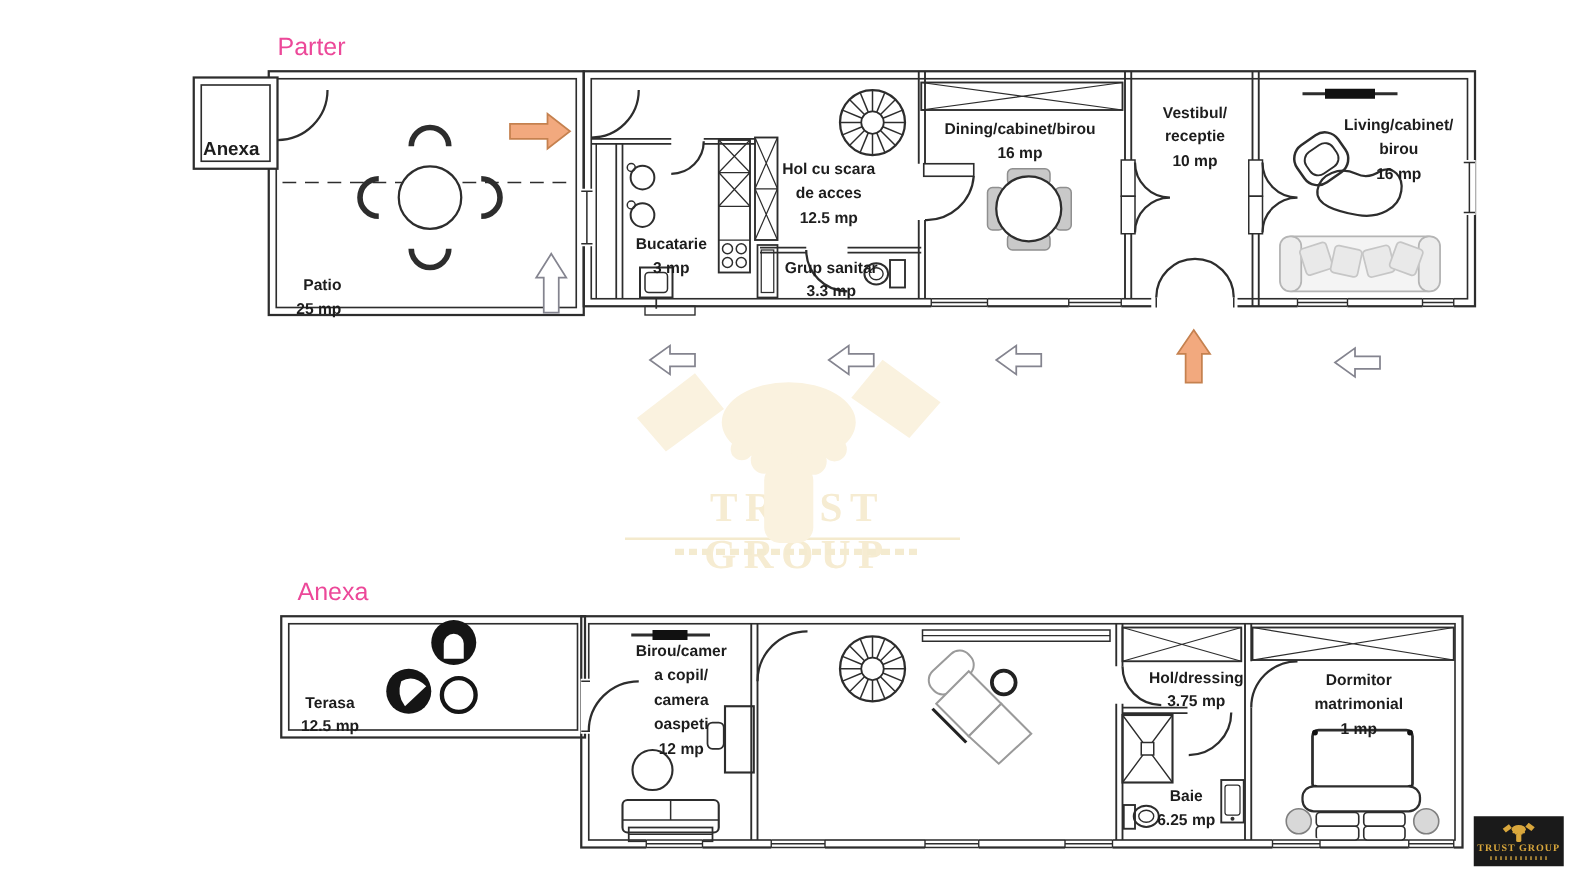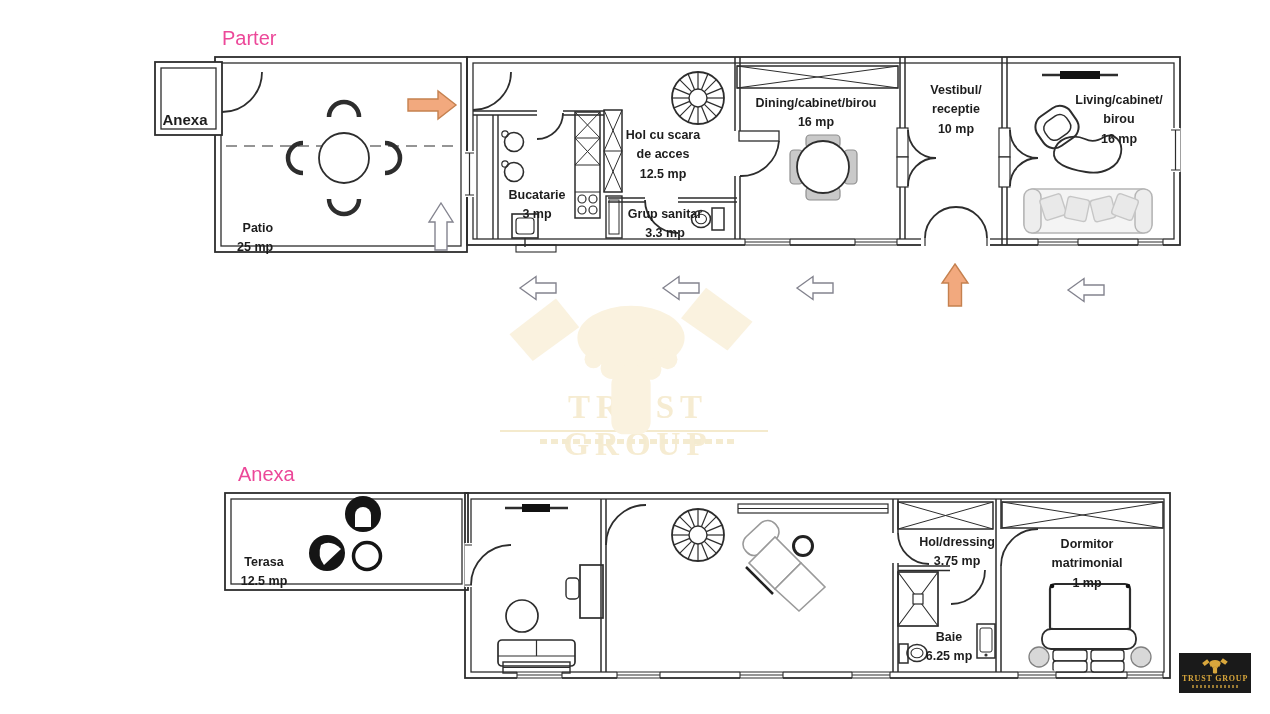--- a/index.html
+++ b/index.html
@@ -364,20 +364,25 @@
 16 mp</div>
   <div class="lb" style="left:956px;top:81px">Vestibul/
 receptie
 10 mp</div>
   <div class="lb" style="left:1119px;top:91px">Living/cabinet/
 birou
 16 mp</div>
 
   <div class="lb" style="left:264px;top:553px">Terasa
 12.5 mp</div>
+  <div class="lb" style="left:545px;top:512px">Birou/camer
+a copil/
+camera
+oaspeti
+12 mp</div>
   <div class="lb" style="left:957px;top:533px">Hol/dressing
 3.75 mp</div>
   <div class="lb" style="left:949px;top:628px">Baie
 6.25 mp</div>
   <div class="lb" style="left:1087px;top:535px">Dormitor
 matrimonial
 1 mp</div>
 
   <div class="logo">
     <svg viewBox="0 0 300 170" width="30" height="16">

